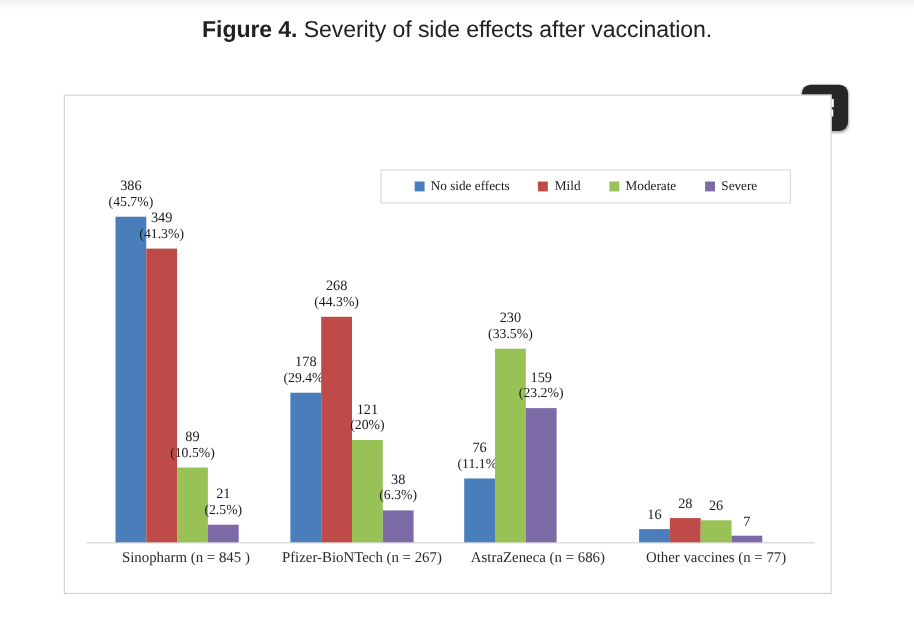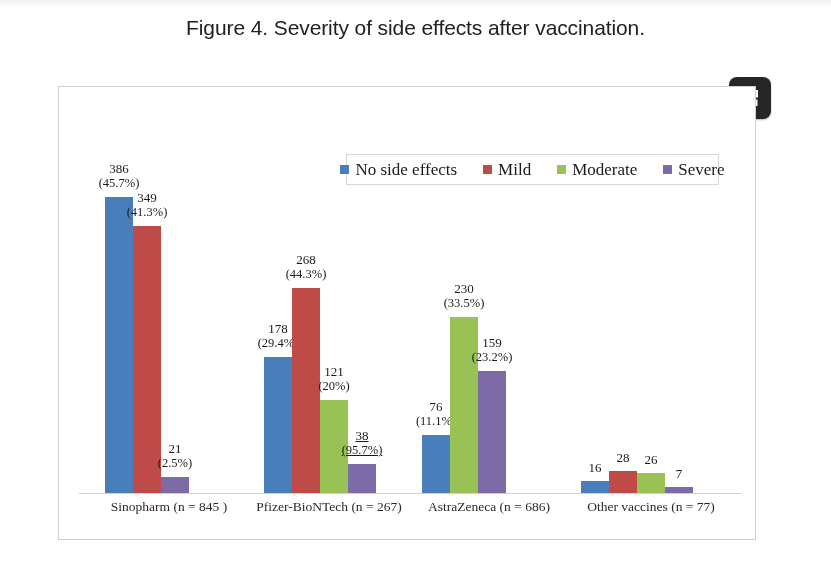--- a/index.html
+++ b/index.html
@@ -14,21 +14,21 @@
     position:absolute;left:0;top:0;width:831px;height:9px;
     background:linear-gradient(180deg,#f1f1f1 0%,#fbfbfb 70%,#ffffff 100%);
   }
   .figure-title{
     position:absolute;left:0;top:16px;width:831px;
     text-align:center;
     font-family:"Liberation Sans", sans-serif;
     font-size:21px;color:#212121;
     letter-spacing:-0.1px;
   }
-  .figure-title .lead{font-weight:normal;margin-top:32px;}
+  .figure-title .lead{font-weight:bold;margin-top:32px;}
   .figure-card{
     position:absolute;left:58px;top:86px;width:698px;height:454px;
     border:1px solid #cfcfcf;background:#ffffff;box-sizing:border-box;
   }
   .expand-btn{
     position:absolute;left:729px;top:77px;width:42px;height:42px;
     background:#262626;border-radius:8px;
     display:flex;align-items:center;justify-content:center;
     box-shadow:0 1px 2px rgba(0,0,0,.3);
   }
@@ -76,21 +76,21 @@
     position:absolute;left:287px;top:67px;
     width:373px;height:31px;
     border:1px solid #d8d8d8;background:#ffffff;
     display:flex;align-items:center;justify-content:center;
     gap:26px;box-sizing:border-box;
   }
   .leg-item{display:flex;align-items:center;gap:6px;}
   .leg-swatch{width:9px;height:9px;display:block;}
   .leg-text{
     font-family:"Liberation Serif", serif;
-    font-size:17px;color:#1a1a1a;white-space:nowrap;
+    font-size:12px;color:#1a1a1a;white-space:nowrap;
   }
 </style>
 </head>
 <body>
 
 <div class="top-strip"></div>
 
 <div class="figure-title">
   <span class="lead">Figure 4.</span><span> Severity of side effects after vaccination.</span>
 </div>
@@ -137,20 +137,27 @@
         <div class="bar blue" style="height:296px;"></div>
       </div>
       <div class="bar-wrap">
         <div class="dlabel" style="bottom:273px;">
           <span>349</span>
           <span class="pct">(41.3%)</span>
         </div>
         <div class="bar red" style="height:267px;"></div>
       </div>
       <div class="bar-wrap">
+        <div class="dlabel" style="bottom:74px;">
+          <span>89</span>
+          <span class="pct">(10.5%)</span>
+        </div>
+        <div class="bar green" style="height:68px;"></div>
+      </div>
+      <div class="bar-wrap">
         <div class="dlabel" style="bottom:22px;">
           <span>21</span>
           <span class="pct">(2.5%)</span>
         </div>
         <div class="bar purple" style="height:16px;"></div>
       </div>
     </div>
 
     <div class="group" style="left:205px;">
       <div class="bar-wrap">
@@ -168,23 +175,23 @@
         <div class="bar red" style="height:205px;"></div>
       </div>
       <div class="bar-wrap">
         <div class="dlabel" style="bottom:99px;">
           <span>121</span>
           <span class="pct">(20%)</span>
         </div>
         <div class="bar green" style="height:93px;"></div>
       </div>
       <div class="bar-wrap">
-        <div class="dlabel" style="bottom:35px;text-decoration:underline;">
+        <div class="dlabel" style="bottom:35px;">
           <span>38</span>
-          <span class="pct">(95.7%)</span>
+          <span class="pct">(6.3%)</span>
         </div>
         <div class="bar purple" style="height:29px;"></div>
       </div>
     </div>
 
     <div class="group" style="left:363px;">
       <div class="bar-wrap">
         <div class="dlabel" style="bottom:64px;">
           <span>76</span>
           <span class="pct">(11.1%)</span>

